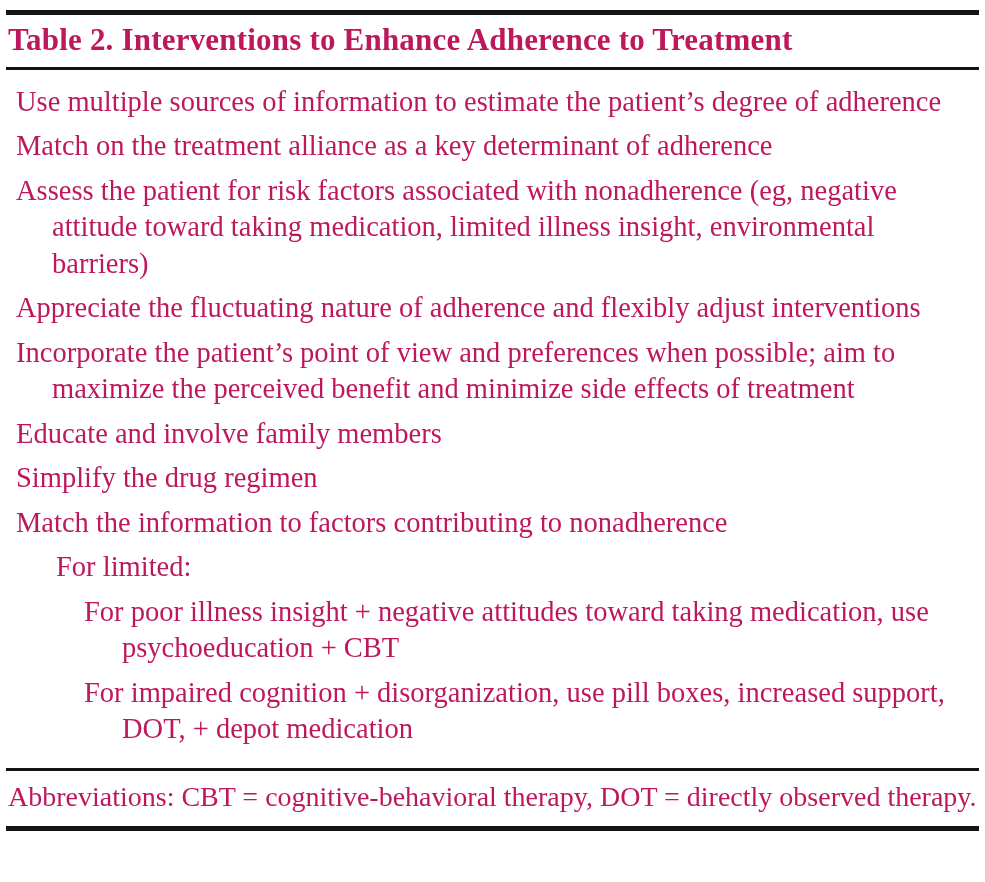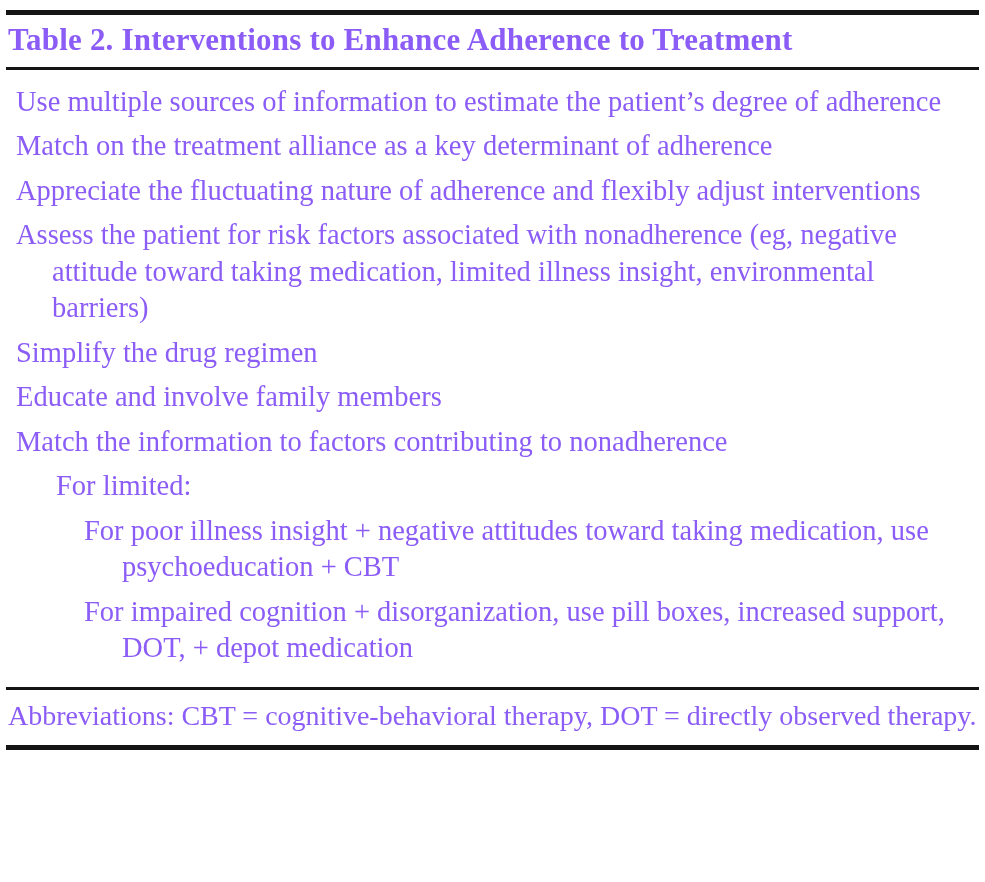--- a/index.html
+++ b/index.html
@@ -5,21 +5,21 @@
   html, body {
     margin: 0;
     padding: 0;
     background: #ffffff;
   }
   .page {
     width: 985px;
     min-height: 882px;
     box-sizing: border-box;
     background: #ffffff;
-    color: #8b5cf6;
+    color: #be185d;
     font-family: "Liberation Serif", "DejaVu Serif", serif;
     padding: 10px 6px 6px 6px;
   }
   .rule-thick {
     border: none;
     border-top: 5px solid #141414;
     margin: 0;
   }
   .rule-thin {
     border: none;
@@ -71,24 +71,25 @@
 
   <hr class="rule-thick">
 
   <div class="table-title">Table 2. Interventions to Enhance Adherence to Treatment</div>
 
   <hr class="rule-thin">
 
   <div class="table-body">
     <p class="item l0">Use multiple sources of information to estimate the patient’s degree of adherence</p>
     <p class="item l0">Match on the treatment alliance as a key determinant of adherence</p>
+    <p class="item l0">Assess the patient for risk factors associated with nonadherence (eg, negative attitude toward taking medication, limited illness insight, environmental barriers)</p>
     <p class="item l0">Appreciate the fluctuating nature of adherence and flexibly adjust interventions</p>
-    <p class="item l0">Assess the patient for risk factors associated with nonadherence (eg, negative attitude toward taking medication, limited illness insight, environmental barriers)</p>
+    <p class="item l0">Incorporate the patient’s point of view and preferences when possible; aim to maximize the perceived benefit and minimize side effects of treatment</p>
+    <p class="item l0">Educate and involve family members</p>
     <p class="item l0">Simplify the drug regimen</p>
-    <p class="item l0">Educate and involve family members</p>
     <p class="item l0">Match the information to factors contributing to nonadherence</p>
     <p class="item l1">For limited:</p>
     <p class="item l2">For poor illness insight + negative attitudes toward taking medication, use psychoeducation + CBT</p>
     <p class="item l2">For impaired cognition + disorganization, use pill boxes, increased support, DOT, + depot medication</p>
   </div>
 
   <hr class="rule-thin">
 
   <div class="footnote">
     <div class="footnote-inner">Abbreviations: CBT = cognitive-behavioral therapy, DOT = directly observed therapy.</div>

